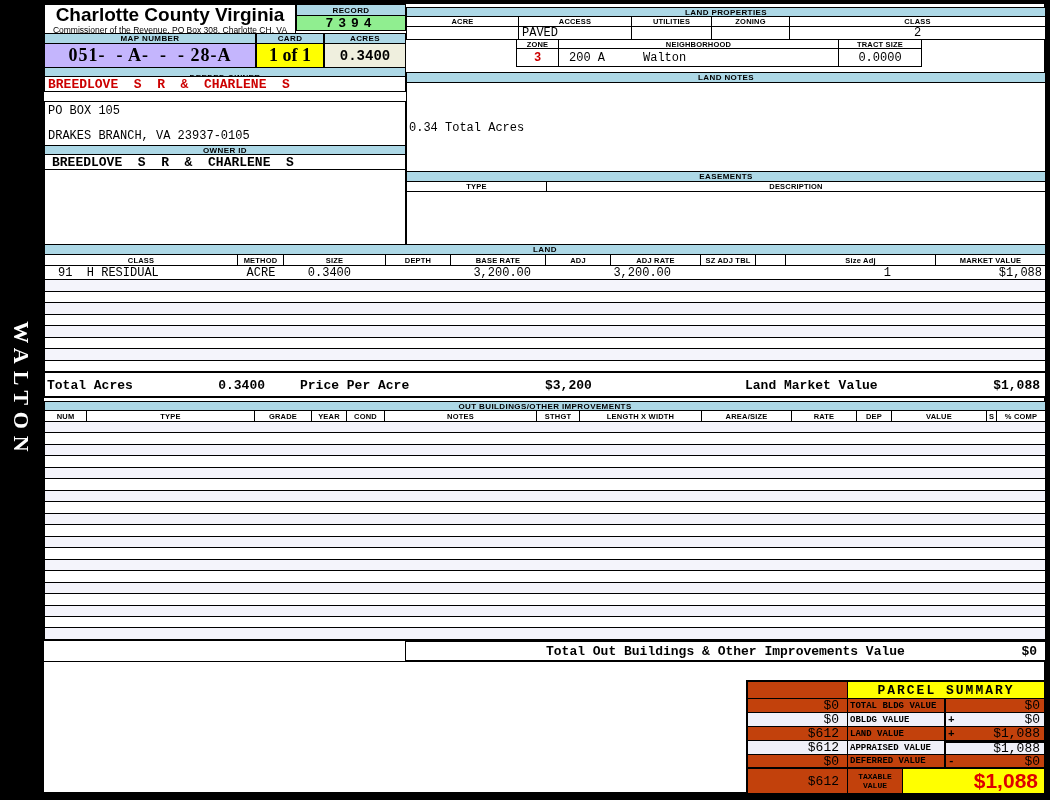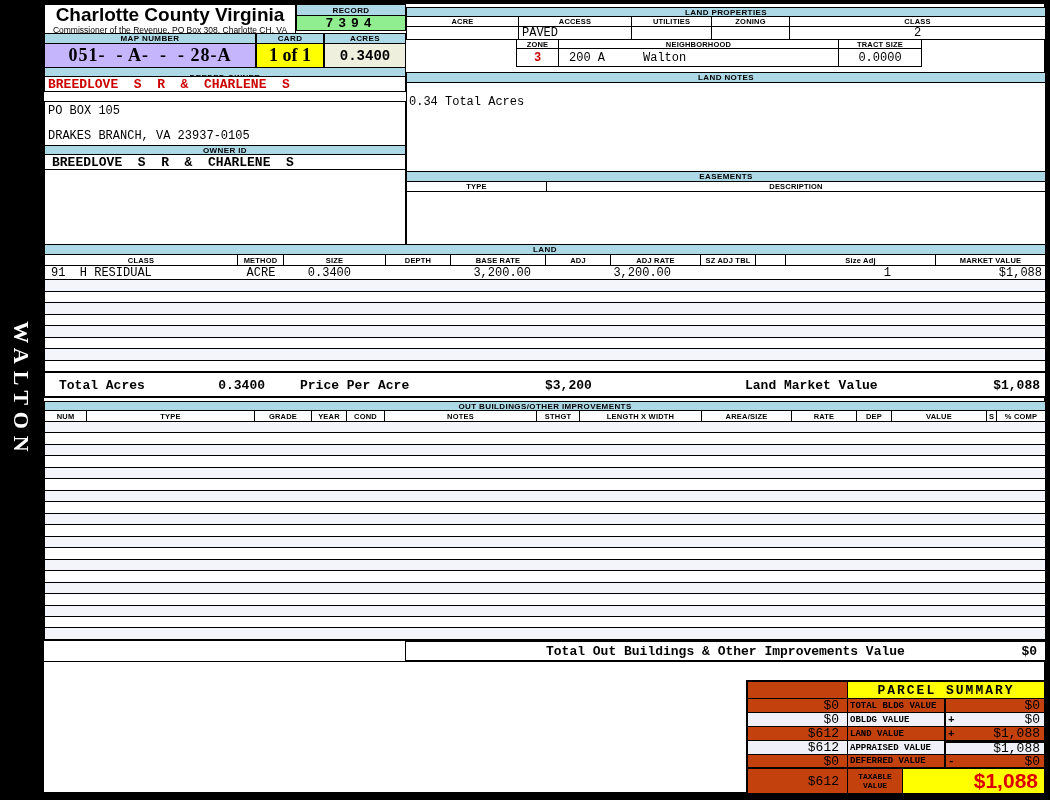--- a/index.html
+++ b/index.html
@@ -122,21 +122,21 @@
     <div class="drow" style="left:472px;top:44px;width:406px;height:19px;">
       <div class="dc redtxt" style="width:42px;border-right:1px solid #000;justify-content:center;font-weight:bold;">3</div>
       <div class="dc" style="width:280px;border-right:1px solid #000;padding-left:10px;">
         <span>200 A</span>
         <span style="margin-left:38px;">Walton</span>
       </div>
       <div class="dc" style="flex:1;justify-content:center;">0.0000</div>
     </div>
 
     <div class="bar" style="left:362px;top:68px;width:640px;height:11px;">LAND NOTES</div>
-    <div class="box mono" style="left:362px;top:78px;width:640px;height:90px;font-size:12px;padding:12px 0 0 2px;">
+    <div class="box mono" style="left:362px;top:78px;width:640px;height:90px;font-size:12px;padding:38px 0 0 2px;">
       <div>0.34 Total Acres</div>
     </div>
 
     <div class="bar" style="left:362px;top:167px;width:640px;height:11px;">EASEMENTS</div>
     <div class="hrow" style="left:362px;top:177px;width:640px;height:11px;">
       <div class="hc" style="width:140px;">TYPE</div>
       <div class="hc" style="flex:1;">DESCRIPTION</div>
     </div>
     <div class="box" style="left:362px;top:187px;width:640px;height:54px;"></div>
 
@@ -148,21 +148,21 @@
         <div class="hc" style="width: 6.5%;">DEPTH</div>
         <div class="hc" style="width: 9.5%;">BASE RATE</div>
         <div class="hc" style="width: 6.5%;">ADJ</div>
         <div class="hc" style="width: 9%;">ADJ RATE</div>
         <div class="hc" style="width: 5.5%;">SZ ADJ TBL</div>
         <div class="hc" style="width: 3%;"></div>
         <div class="hc" style="width: 15%;">Size Adj</div>
         <div class="hc" style="width: 10.9%; flex: 1 1 0%;">MARKET VALUE</div>
       </div>
     <div class="drow" id="land-data-row" style="left:0;top:261px;width:1002px;height:15px;">
-        <div class="dc" style="width: 19.3%; justify-content: flex-start; padding-left: 6px;">91  H RESIDUAL</div>
+        <div class="dc" style="width: 19.3%; justify-content: flex-start; padding-left: 13px;">91  H RESIDUAL</div>
         <div class="dc" style="width: 4.6%; justify-content: center; padding-right: 0px;">ACRE</div>
         <div class="dc" style="width: 10.2%; justify-content: flex-end; padding-right: 35px;">0.3400</div>
         <div class="dc" style="width: 6.5%; justify-content: center; padding-right: 0px;"></div>
         <div class="dc" style="width: 9.5%; justify-content: flex-end; padding-right: 15px;">3,200.00</div>
         <div class="dc" style="width: 6.5%; justify-content: center; padding-right: 0px;"></div>
         <div class="dc" style="width: 9%; justify-content: flex-end; padding-right: 30px;">3,200.00</div>
         <div class="dc" style="width: 5.5%; justify-content: center; padding-right: 0px;"></div>
         <div class="dc" style="width: 3%; justify-content: center; padding-right: 0px;"></div>
         <div class="dc" style="width: 15%; justify-content: flex-end; padding-right: 45px;">1</div>
         <div class="dc" style="width: 10.9%; justify-content: flex-end; padding-right: 3px;">$1,088</div>
@@ -172,21 +172,21 @@
         <div class="stripe even"></div>
         <div class="stripe"></div>
         <div class="stripe even"></div>
         <div class="stripe"></div>
         <div class="stripe even"></div>
         <div class="stripe"></div>
         <div class="stripe even"></div>
       </div>
 
     <div class="abs" style="left:0;top:368px;width:1002px;height:26px;border:1px solid #000;border-bottom:2px solid #000;background:#fff;">
-      <span class="tot" style="left:14px;">Total Acres</span>
+      <span class="tot" style="left:2px;">Total Acres</span>
       <span class="tot" style="left:140px;width:80px;text-align:right;">0.3400</span>
       <span class="tot" style="left:255px;">Price Per Acre</span>
       <span class="tot" style="left:500px;">$3,200</span>
       <span class="tot" style="left:700px;">Land Market Value</span>
       <span class="tot" style="right:5px;width:100px;text-align:right;">$1,088</span>
     </div>
 
     <div class="bar" style="left:0;top:397px;width:1002px;height:10px;">OUT BUILDINGS/OTHER IMPROVEMENTS</div>
     <div class="hrow" id="ob-header-row" style="left:0;top:406px;width:1002px;height:12px;">
         <div class="hc" style="width: 4.2%;">NUM</div>

